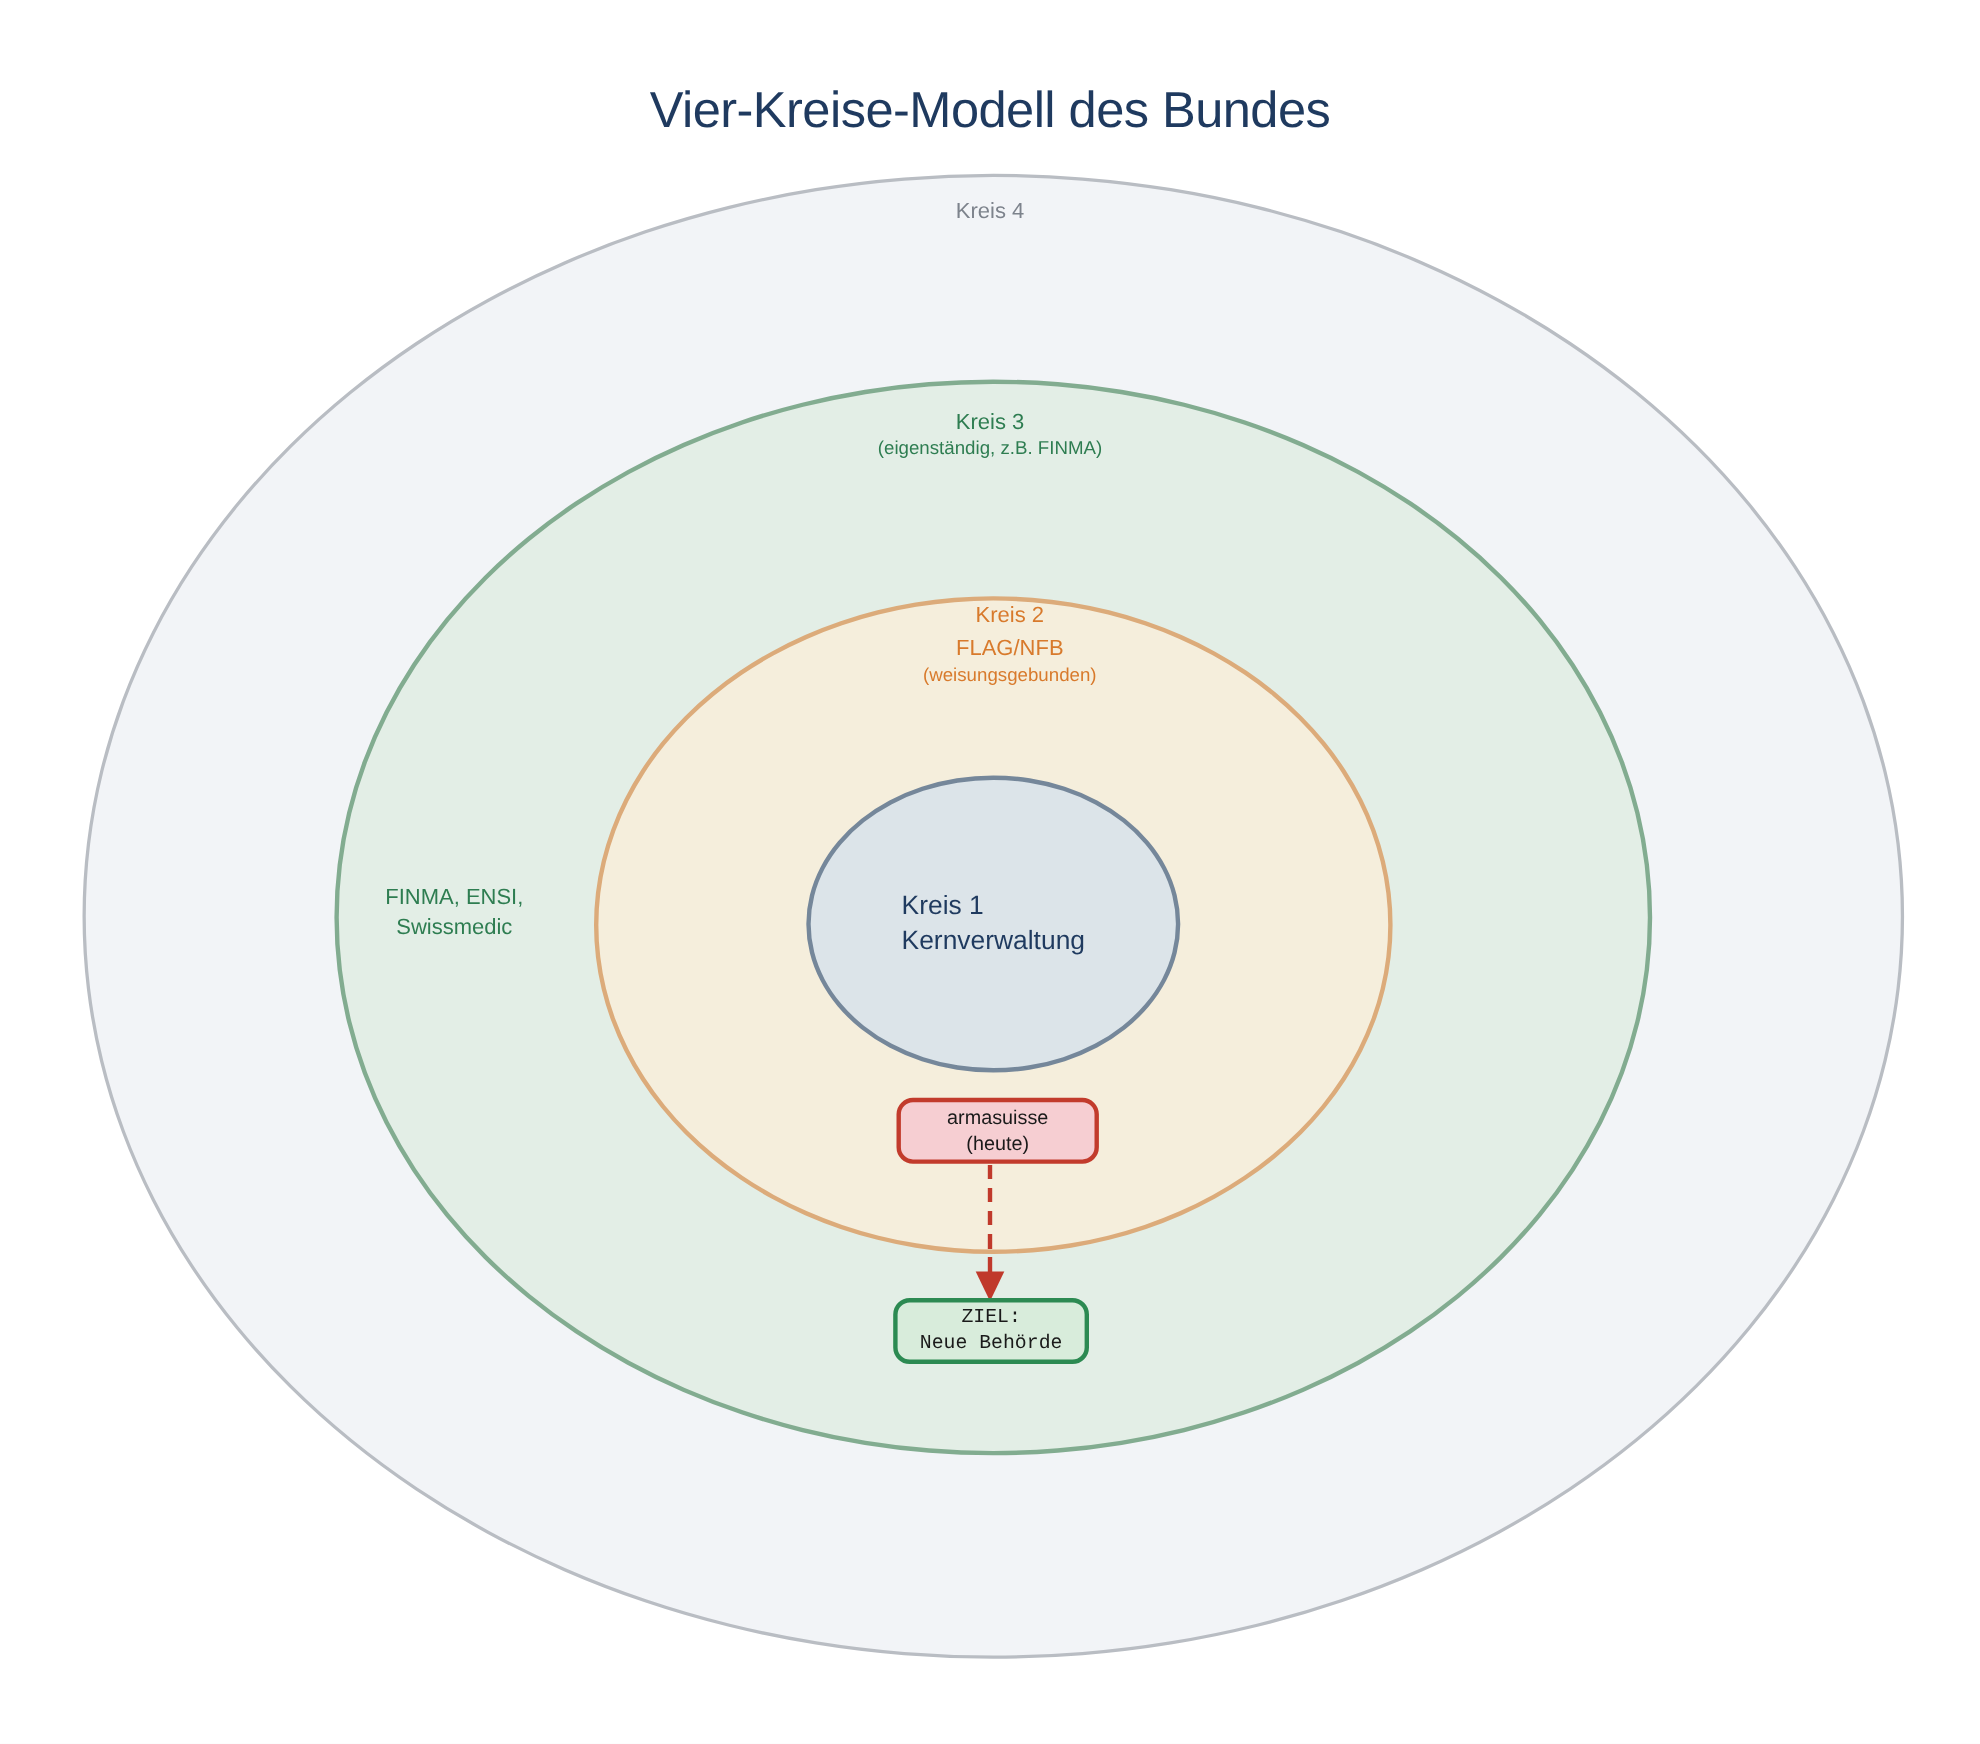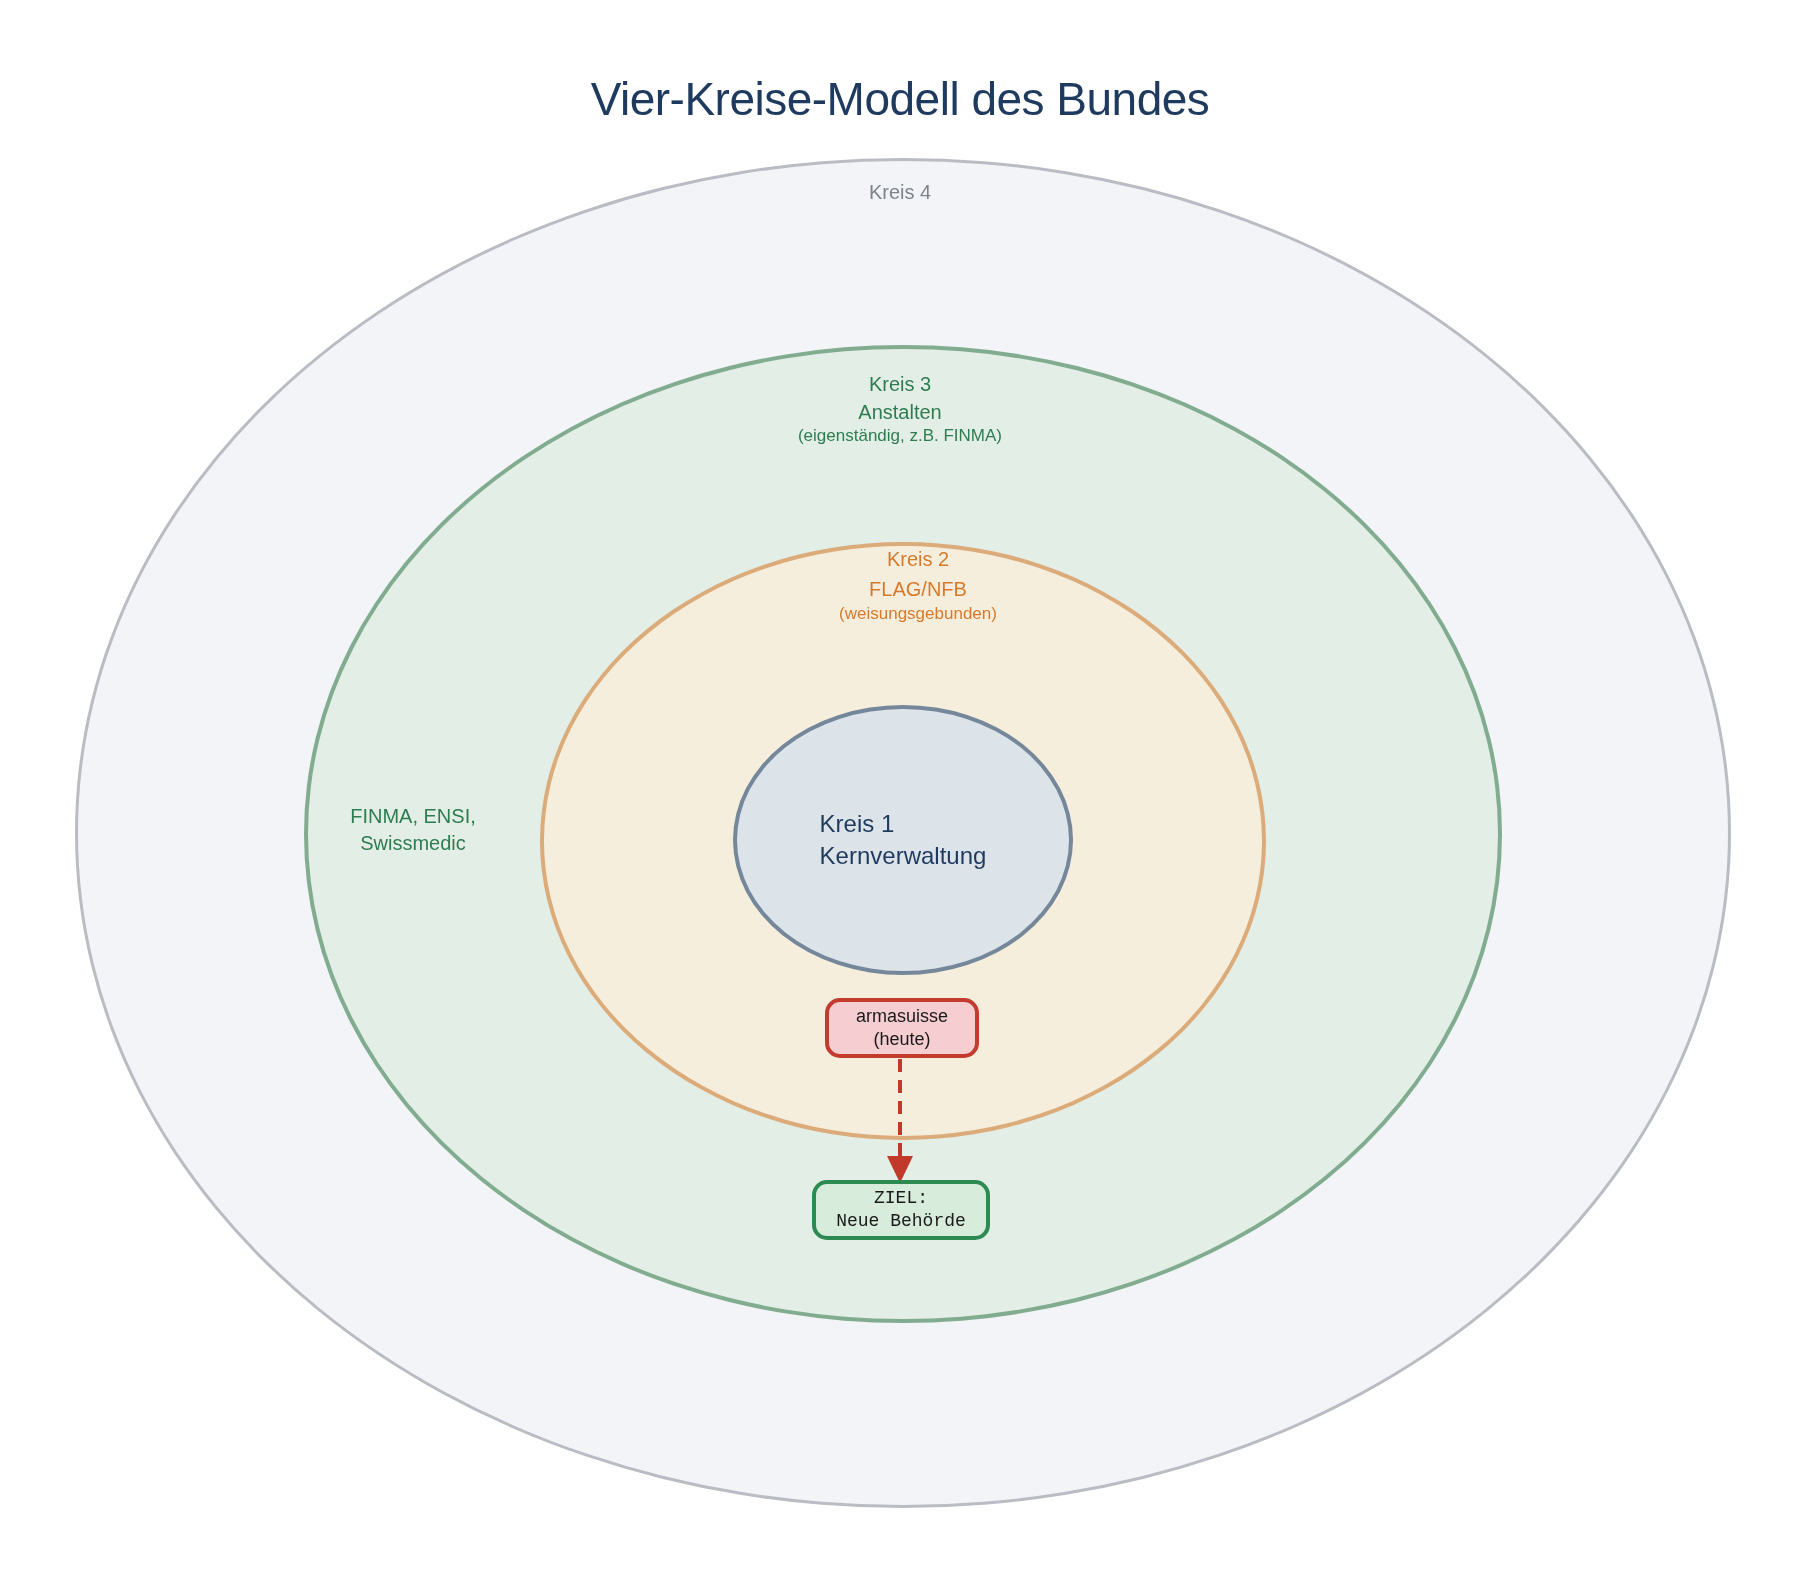--- a/index.html
+++ b/index.html
@@ -39,21 +39,21 @@
   .lbl2{top:544px; color:var(--kreis2-text);padding-left:36px;}
   .side-note{
     position:absolute; left:263px; top:803px; width:300px; text-align:center;
     font-size:20px; line-height:27px; color:var(--kreis3-text);
   }
   .box{
     position:absolute; box-sizing:border-box; border-radius:15px;
     display:flex; flex-direction:column; align-items:center; justify-content:center;
     text-align:center; font-size:18px; line-height:23px; color:var(--box-text);
   }
-  .arma{left:815px; top:998px; width:154px; height:60px; background:var(--armasuisse-fill); border:4px solid var(--armasuisse-border);margin-left:10px;}
+  .arma{left:815px; top:998px; width:184px; height:60px; background:var(--armasuisse-fill); border:4px solid var(--armasuisse-border);}
   .ziel{left:812px; top:1180px; width:178px; height:60px; background:var(--ziel-fill); border:4px solid var(--ziel-border);font-family:Liberation Mono, monospace;}
   .dash{
     position:absolute; left:898px; top:1059px; width:4px; height:98px;
     background:repeating-linear-gradient(to bottom, var(--arrow) 0 13px, transparent 13px 21px);
   }
   .arrowhead{
     position:absolute; left:887px; top:1156px; width:0; height:0;
     border-left:13px solid transparent; border-right:13px solid transparent;
     border-top:27px solid var(--arrow);
   }
@@ -74,21 +74,20 @@
       <div>Kernverwaltung</div>
     </div>
   </div>
 
   <div class="lbl lbl4">
     <div class="main">Kreis 4</div>
   </div>
 
   <div class="lbl lbl3">
     <div class="main">Kreis 3</div>
-    <div class="main">Anstalten</div>
     <div class="note">(eigenständig, z.B. FINMA)</div>
   </div>
 
   <div class="lbl lbl2">
     <div class="main">Kreis 2</div>
     <div class="main">FLAG/NFB</div>
     <div class="note">(weisungsgebunden)</div>
   </div>
 
   <div class="side-note">

